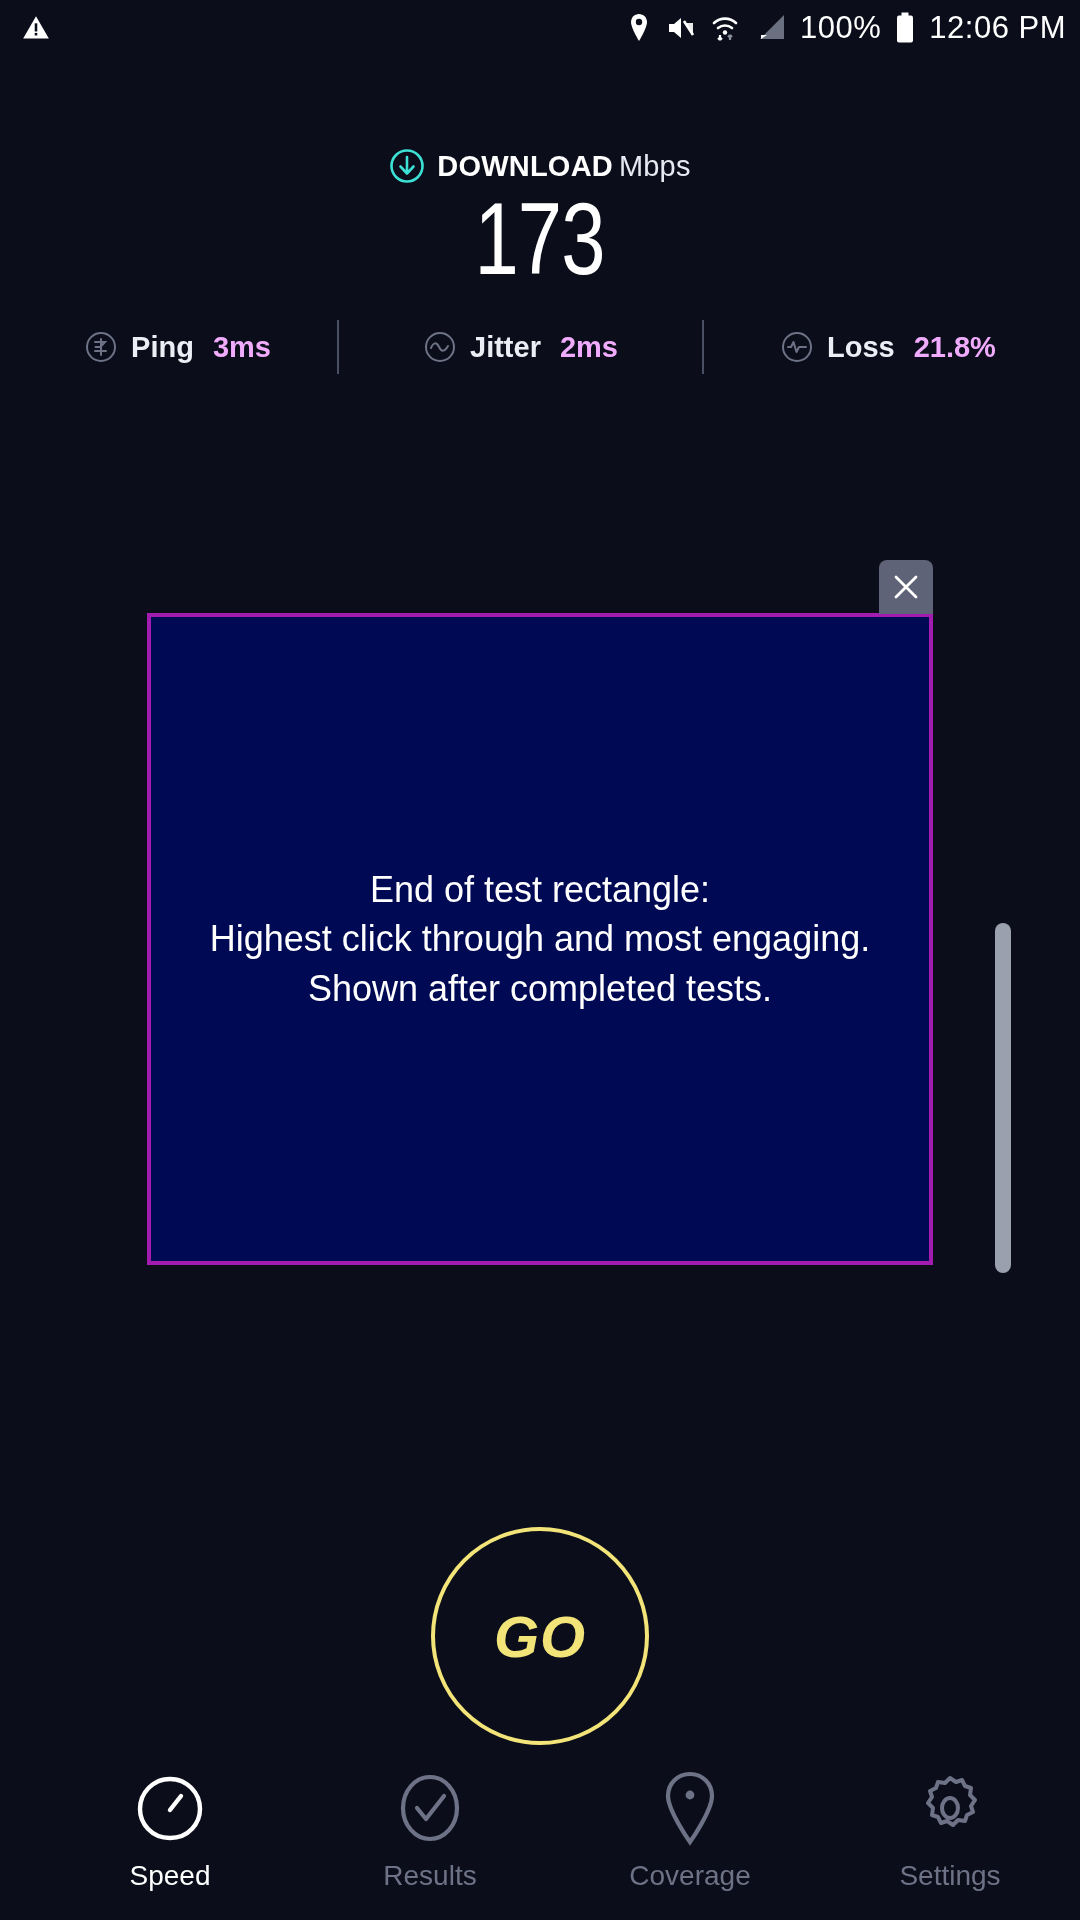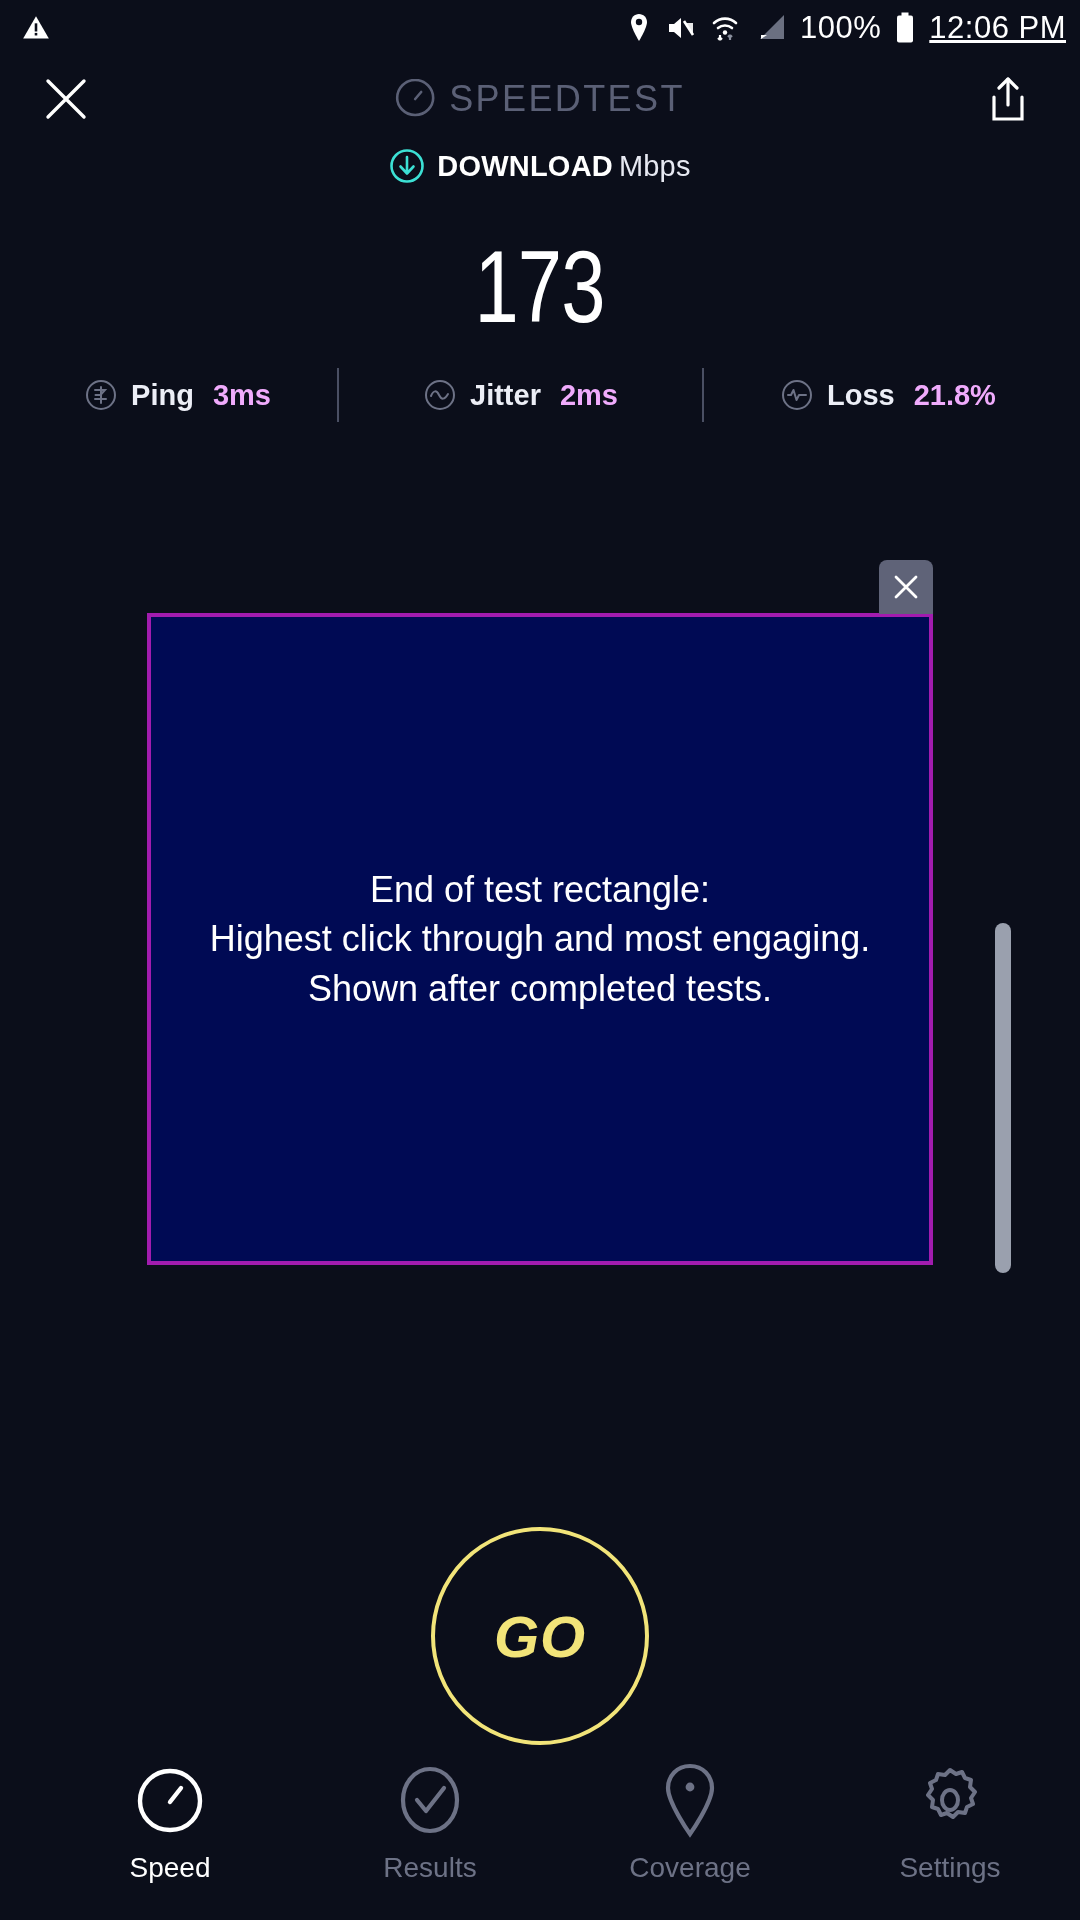--- a/index.html
+++ b/index.html
@@ -21,21 +21,20 @@
     width:1080px; height:56px;
     display:flex; align-items:center;
     padding:0 18px 0 18px;
     color:#ffffff;
   }
   .sb-left { display:flex; align-items:center; gap:10px; }
   .sb-right { margin-left:auto; display:flex; align-items:center; gap:14px; }
   .sb-time {
     font-size:31px; letter-spacing:0.5px; color:#fff;
     font-family:"Liberation Sans", sans-serif;
-    text-decoration:underline;
   }
   .sb-batt-pct { font-size:31px; color:#fff; letter-spacing:0.5px; }
   .sb-icon { display:flex; align-items:center; }
 
   
   .header {
     position:absolute; top:56px; left:0;
     width:1080px; height:86px;
     display:flex; align-items:center;
   }
@@ -57,21 +56,21 @@
     cursor:pointer;
   }
 
   
   .results { position:absolute; top:142px; left:0; width:1080px; }
   .dl-ul-row {
     display:flex; justify-content:center; align-items:flex-start;
     gap:0px; padding-top:6px;
   }
   .metric-col { width:380px; display:flex; flex-direction:column; align-items:center; }
-  .metric-col.dl { margin-right:0px;gap:48px; }
+  .metric-col.dl { margin-right:0px; }
   .metric-label-row { display:flex; align-items:center; gap:12px; }
   .metric-label {
     font-size:29px; color:#ffffff; font-weight:700; letter-spacing:0.2px;
     white-space:nowrap;
   }
   .metric-label .unit { font-weight:400; color:#e7e9f2; margin-left:6px; }
   .metric-value {
     font-size:102px; color:#ffffff; font-weight:300;
     line-height:1.0; margin-top:4px; letter-spacing:-1px;
     font-family:"Liberation Sans", sans-serif;
@@ -129,21 +128,21 @@
     border:4px solid #f2e479;
     display:flex; align-items:center; justify-content:center;
     cursor:pointer; background:transparent;
   }
   .go-label {
     color:#f2e479; font-size:58px; font-weight:700; letter-spacing:1px;font-style:italic;
   }
 
   
   .bottom-nav {
-    position:absolute; bottom:12px; left:0; width:1080px; height:158px;
+    position:absolute; bottom:4px; left:0; width:1080px; height:158px;
     display:flex; align-items:flex-start; padding-top:12px;
     background:#0b0e1a;
     padding-left:40px;
   }
   .nav-item {
     flex:1; display:flex; flex-direction:column; align-items:center; gap:14px;
     cursor:pointer;
   }
   .nav-label { font-size:28px; color:#6d7286; }
   .nav-item.active .nav-label { color:#ffffff; }
@@ -197,41 +196,20 @@
       <span class="sb-icon">
         <svg width="20" height="32" viewBox="0 0 20 32">
             <rect x="6.5" y="0.5" width="7" height="3.5" fill="#ffffff"></rect>
             <rect x="2" y="3.5" width="16" height="27" rx="2" fill="#ffffff"></rect>
           </svg>
       </span>
       <span class="sb-time">12:06 PM</span>
     </div>
   </div>
 
-  <div class="header">
-    <div class="hdr-close">
-      <svg width="46" height="46" viewBox="0 0 46 46">
-          <path d="M5 5 L41 41 M41 5 L5 41" stroke="#ffffff" stroke-width="3.4" stroke-linecap="round"></path>
-        </svg>
-    </div>
-    <div class="hdr-brand">
-      <svg width="40" height="40" viewBox="0 0 40 40">
-        <path d="M20 36 C9 36 2 27 2 19 A18 18 0 0 1 38 19 C38 27 31 36 20 36" fill="none" stroke="#5b6076" stroke-width="2.6"></path>
-        <path d="M20 20 L26 13" stroke="#5b6076" stroke-width="2.6" stroke-linecap="round"></path>
-      </svg>
-      <span class="hdr-brand-text">SPEEDTEST</span>
-    </div>
-    <div class="hdr-share">
-      <svg width="42" height="48" viewBox="0 0 42 48">
-        <path d="M21 4 L21 30" stroke="#ffffff" stroke-width="3.2" stroke-linecap="round"></path>
-        <path d="M12 13 L21 4 L30 13" fill="none" stroke="#ffffff" stroke-width="3.2" stroke-linecap="round" stroke-linejoin="round"></path>
-        <path d="M7 22 L7 44 L35 44 L35 22" fill="none" stroke="#ffffff" stroke-width="3.2" stroke-linecap="round"></path>
-      </svg>
-    </div>
-  </div>
 
   <div class="results">
     <div class="dl-ul-row">
 
       <div class="metric-col dl">
         <div class="metric-label-row">
           <svg width="36" height="36" viewBox="0 0 36 36">
             <circle cx="18" cy="18" r="15.5" fill="none" stroke="#3ce0d4" stroke-width="2.6"></circle>
             <path d="M18 9 L18 25 M11.5 18.5 L18 25.5 L24.5 18.5" fill="none" stroke="#3ce0d4" stroke-width="2.6" stroke-linecap="round" stroke-linejoin="round"></path>
           </svg>

